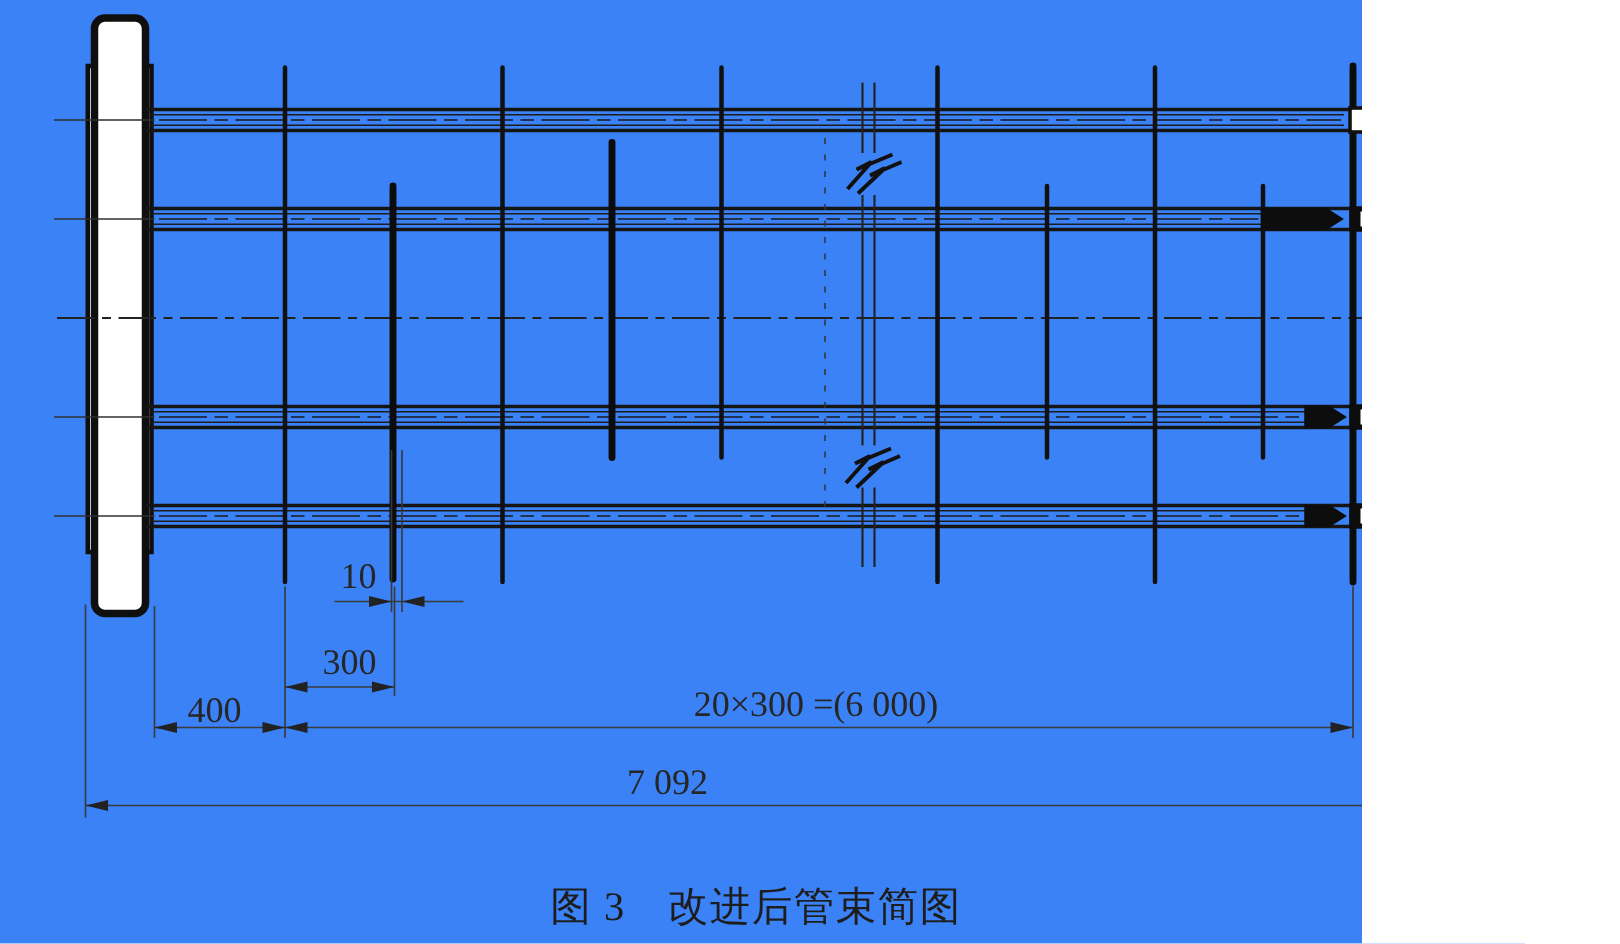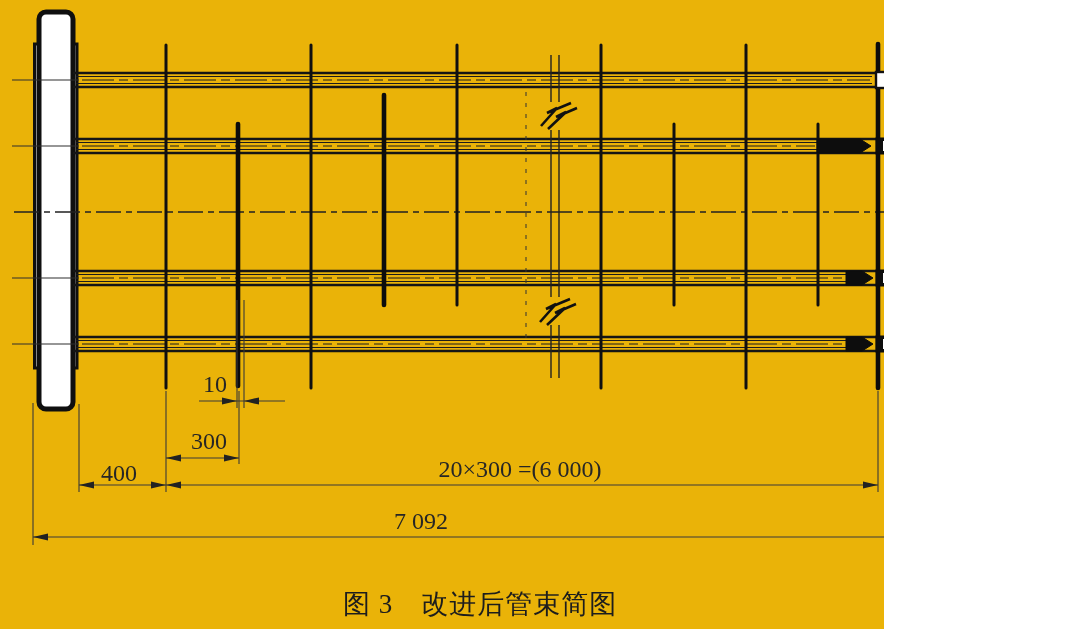--- a/index.html
+++ b/index.html
@@ -1,21 +1,22 @@
 <!DOCTYPE html>
 <html><head>
 <meta charset="utf-8">
 <style>
   html,body{margin:0;padding:0;background:#ffffff;}
   .stage{
     position:relative;
     width:884px;height:629px;
-    background:#eab308;
+    background:#3b82f6;
     font-family:"Liberation Serif","DejaVu Serif",serif;
     overflow:hidden;
+    padding-left:24px;
   }
   svg{display:block;}
   
   .wall   {stroke:#151515;stroke-width:2.4;fill:none;}
   .inner  {stroke:#1c1c1c;stroke-width:1;fill:none;}
   .thin   {stroke:#2f2f2f;stroke-width:1.1;fill:none;}
   .axisd  {stroke:#1a1a1a;stroke-width:1;fill:none;stroke-dasharray:32 5 9 5;}
   .clmain {stroke:#222222;stroke-width:1.3;fill:none;stroke-dasharray:25 5 6 5;}
   .baffle {stroke:#101010;stroke-width:3;fill:none;stroke-linecap:round;}
   .bfthick{stroke:#0c0c0c;stroke-width:4.6;fill:none;stroke-linecap:round;}

